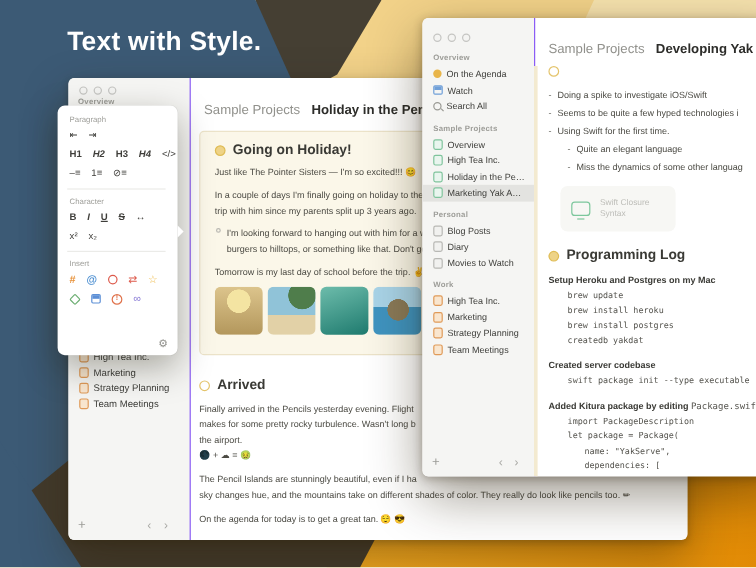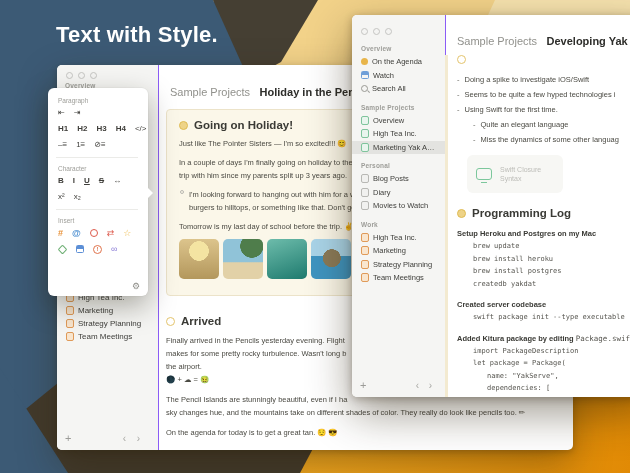--- a/index.html
+++ b/index.html
@@ -97,21 +97,21 @@
   .code{font-family:"DejaVu Sans Mono",monospace;font-size:7px;color:#55544e;line-height:12.5px;padding-left:16px;white-space:nowrap;}
   .code.indent2{padding-left:30px;}
   .inline-code{font-family:"DejaVu Sans Mono",monospace;font-weight:normal;color:#55544e;}
 
   
   #popover{position:absolute;left:48px;top:88px;width:100px;height:208px;background:#fff;border-radius:6px;box-shadow:0 10px 28px rgba(30,25,10,.35),0 0 0 .5px rgba(0,0,0,.06);z-index:30;padding:9px 0 0 10px;box-sizing:border-box;}
   #popover:after{content:"";position:absolute;right:-5px;top:100px;width:0;height:0;border-top:5px solid transparent;border-bottom:5px solid transparent;border-left:5px solid #fff;}
   .pop-label{color:#9d9d98;font-size:6.5px;margin-bottom:4px;}
   .pop-row{display:flex;align-items:center;gap:9px;margin-bottom:6px;}
   .pop-btn{font-size:8px;color:#3f3e3a;font-weight:bold;line-height:10px;}
-  .pop-btn.it{}
+  .pop-btn.it{font-style:italic;}
   .pop-btn.norm{font-weight:normal;}
   .pop-div{height:1px;background:#ebebe8;margin:7px 10px 7px -2px;}
   .ins{font-size:9px;font-weight:bold;line-height:10px;}
   .ic-alarm{width:8px;height:8px;border:1.2px solid #dd5a4c;border-radius:50%;box-sizing:border-box;}
   .ic-tag{width:7px;height:7px;border:1.2px solid #6cae72;border-radius:1.5px;transform:rotate(45deg);box-sizing:border-box;margin:0 1px;}
   .ic-cal2{width:8px;height:8px;border:1px solid #5c8fd6;border-radius:1.5px;position:relative;box-sizing:border-box;}
   .ic-cal2:before{content:"";position:absolute;left:0;right:0;top:0;height:2.5px;background:#5c8fd6;}
   .ic-warn{width:9px;height:9px;border:1.2px solid #e0734c;border-radius:50%;color:#e0734c;font-size:6px;font-weight:bold;text-align:center;line-height:7px;box-sizing:border-box;}
   .gear{position:absolute;right:8px;bottom:5px;color:#8e8e89;font-size:9px;}
   .u{text-decoration:underline;}
@@ -289,20 +289,24 @@
         </div>
 
         <div class="side-label">Sample Projects</div>
         <div class="side-item">
           <span class="ic-doc doc-green"></span>
           <span>Overview</span>
         </div>
         <div class="side-item">
           <span class="ic-doc doc-green"></span>
           <span>High Tea Inc.</span>
+        </div>
+        <div class="side-item">
+          <span class="ic-doc doc-green"></span>
+          <span>Holiday in the Pe…</span>
         </div>
         <div class="side-item sel">
           <span class="ic-doc doc-green"></span>
           <span>Marketing Yak A…</span>
         </div>
 
         <div class="side-label">Personal</div>
         <div class="side-item">
           <span class="ic-doc doc-gray"></span>
           <span>Blog Posts</span>

